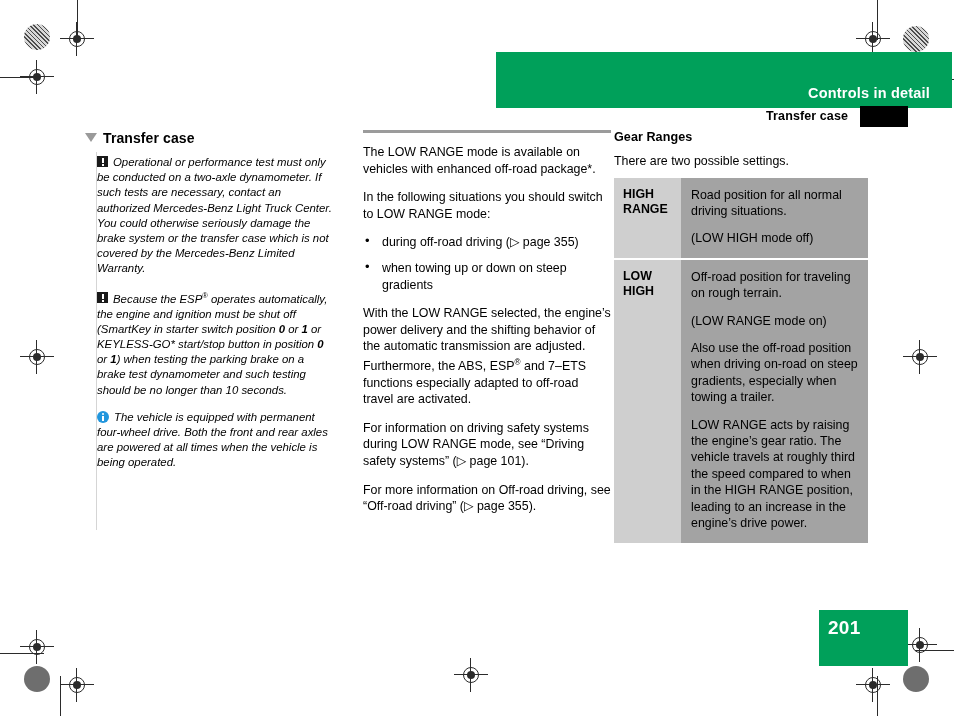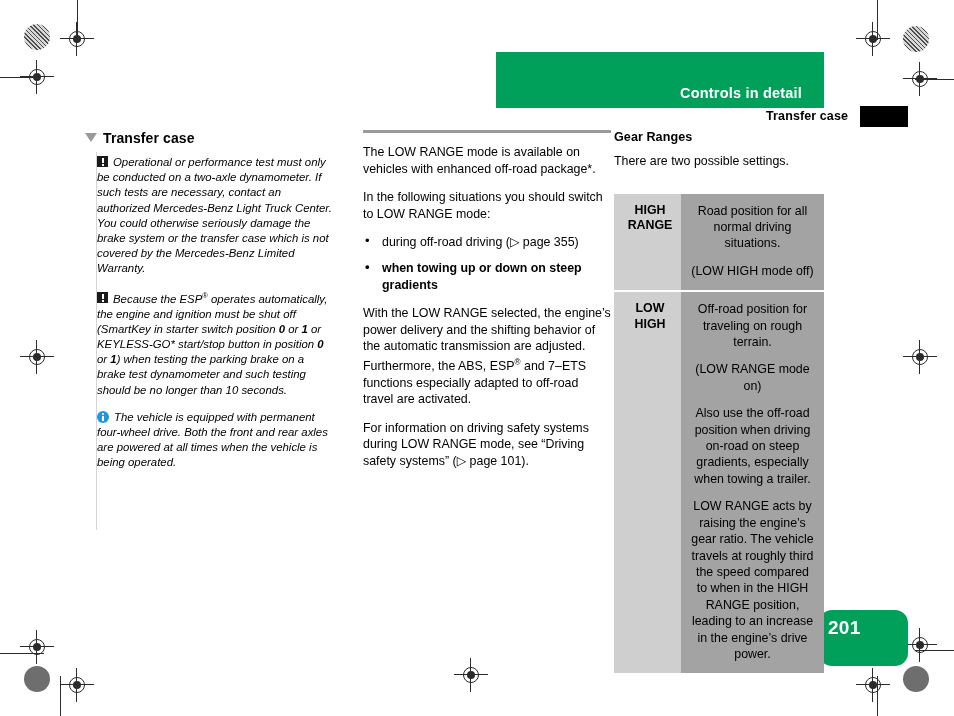--- a/index.html
+++ b/index.html
@@ -64,21 +64,21 @@
     position: absolute;
     background: #2b2b2b;
     pointer-events: none;
   }
 
   
   .header-band {
     position: absolute;
     left: 496px;
     top: 52px;
-    width: 328px;
+    width: 456px;
     height: 56px;
     background: #00A05A;
   }
   .header-band .chapter-title {
     position: absolute;
     right: 22px;
     bottom: 7px;
     color: #ffffff;
     font-size: 14.5px;
     font-weight: bold;
@@ -110,21 +110,20 @@
   }
 
   
   .page-number-block {
     position: absolute;
     left: 819px;
     top: 610px;
     width: 89px;
     height: 56px;
     background: #00A05A;
-    border-radius: 13px;
   }
   .page-number-block .num {
     position: absolute;
     left: 9px;
     top: 7px;
     color: #ffffff;
     font-size: 19px;
     font-weight: bold;
     letter-spacing: 0.3px;
   }
@@ -266,28 +265,27 @@
     padding-left: 19px;
     position: relative;
   }
   ul.bullets li::before {
     content: "\2022";
     position: absolute;
     left: 2px;
     top: -1px;
     font-size: 13px;
   }
-  ul.bullets li:last-child { margin-bottom: 0; font-weight: bold; }
+  ul.bullets li:last-child { margin-bottom: 0; }
 
   
   .gear-table {
-    margin-top: 24px;
-    width: 210px;
+    margin-top: 8px;
+    width: 254px;
     border-collapse: collapse;
-    text-align: center;
   }
   .gear-table td {
     vertical-align: top;
     border-bottom: 2px solid #ffffff;
     padding: 9px 10px 11px 10px;
   }
   .gear-table tr:last-child td { border-bottom: none; }
   .gear-table td.label {
     width: 54px;
     background: #cfcfcf;
@@ -407,20 +405,21 @@
     <ul class="bullets">
       <li>during off-road driving (▷ page 355)</li>
       <li>when towing up or down on steep gradients</li>
     </ul>
 
     <p class="body-p" style="margin-top:12px;">
       <span>With the LOW RANGE selected, the engine’s power delivery and the shifting behavior of the automatic transmission are adjusted. Furthermore, the ABS, ESP</span><sup class="reg">®</sup><span> and 7–ETS functions especially adapted to off-road travel are activated.</span>
     </p>
 
     <p class="body-p">For information on driving safety systems during LOW RANGE mode, see “Driving safety systems” (▷ page 101).</p>
+    <p class="body-p">For more information on Off-road driving, see “Off-road driving” (▷ page 355).</p>
 
   </div>
 
   <div class="col col-3">
 
     <div class="sub-head" style="margin-bottom:9px;">Gear Ranges</div>
     <p class="body-p" style="margin-bottom:0;">There are two possible settings.</p>
 
     <table class="gear-table">
       <tbody>

